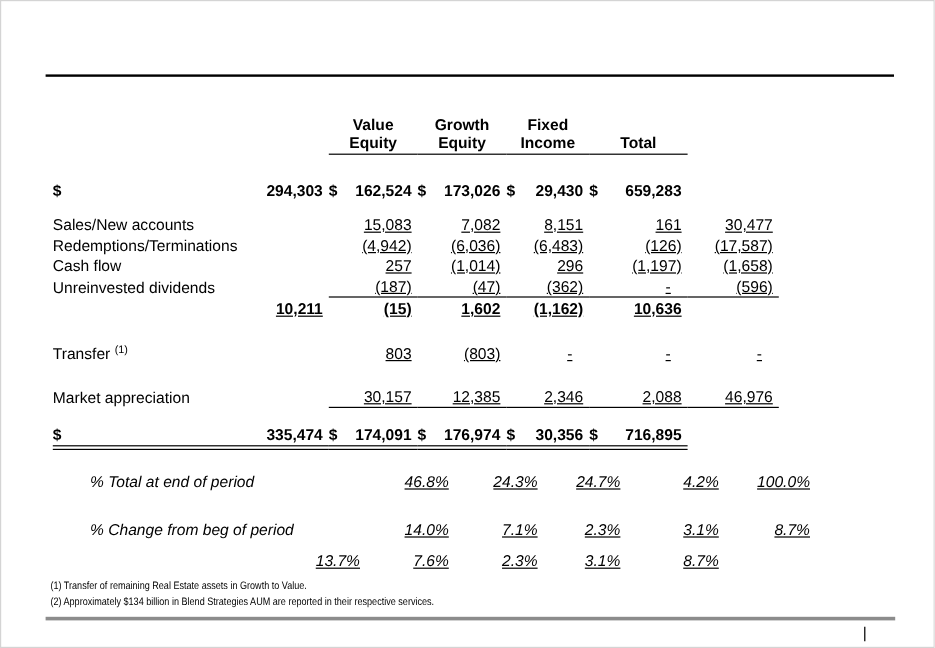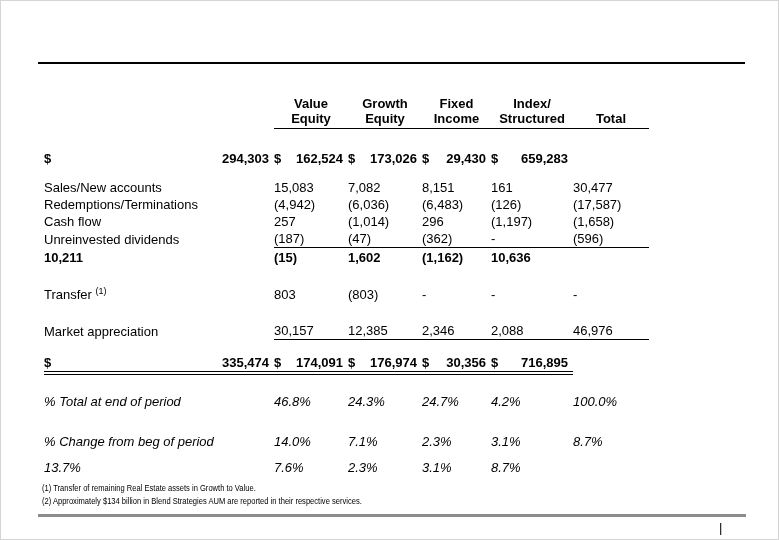--- a/index.html
+++ b/index.html
@@ -33,25 +33,25 @@
   .aum-table {
     position: absolute; left: 44px; top: 96px;
     width: 660px; font-size: 13px;
   }
   .row {
     display: grid;
     grid-template-columns: 230px 74px 74px 69px 82px 76px;
     align-items: end;
   }
   .cell { line-height: 17px; white-space: nowrap; }
-  .num { padding-right: 5px; }
+  .num { text-align: right; padding-right: 5px; text-decoration: underline; }
   .num.dash { padding-right: 14px; }
   .dollar { display: flex; justify-content: space-between; padding-right: 5px; }
   .bold { font-weight: bold; }
-  .italic { font-style: italic; }
+  .italic { font-style: italic; margin-left: 31px; }
 
   .header-row .head {
     text-align: center; font-weight: bold; line-height: 15px;
     border-bottom: 1px solid #000; padding-bottom: 2px;
   }
 
   .row.beginning { margin-top: 21px; }
   .row.sales { margin-top: 12px; }
   .row.unreinvested .num { border-bottom: 1px solid #000; }
   .row.net { padding-top: 1px; }
@@ -91,24 +91,20 @@
     </div>
     <div class="cell head">
       <div>Growth</div>
       <div>Equity</div>
     </div>
     <div class="cell head">
       <div>Fixed</div>
       <div>Income</div>
     </div>
     <div class="cell head">
-      <div>Index/</div>
-      <div>Structured</div>
-    </div>
-    <div class="cell head">
       <div></div>
       <div>Total</div>
     </div>
   </div>
 
   <div class="row beginning bold">
     <div class="cell dollar">
         <span>$</span>
         <span>294,303</span>
       </div>

